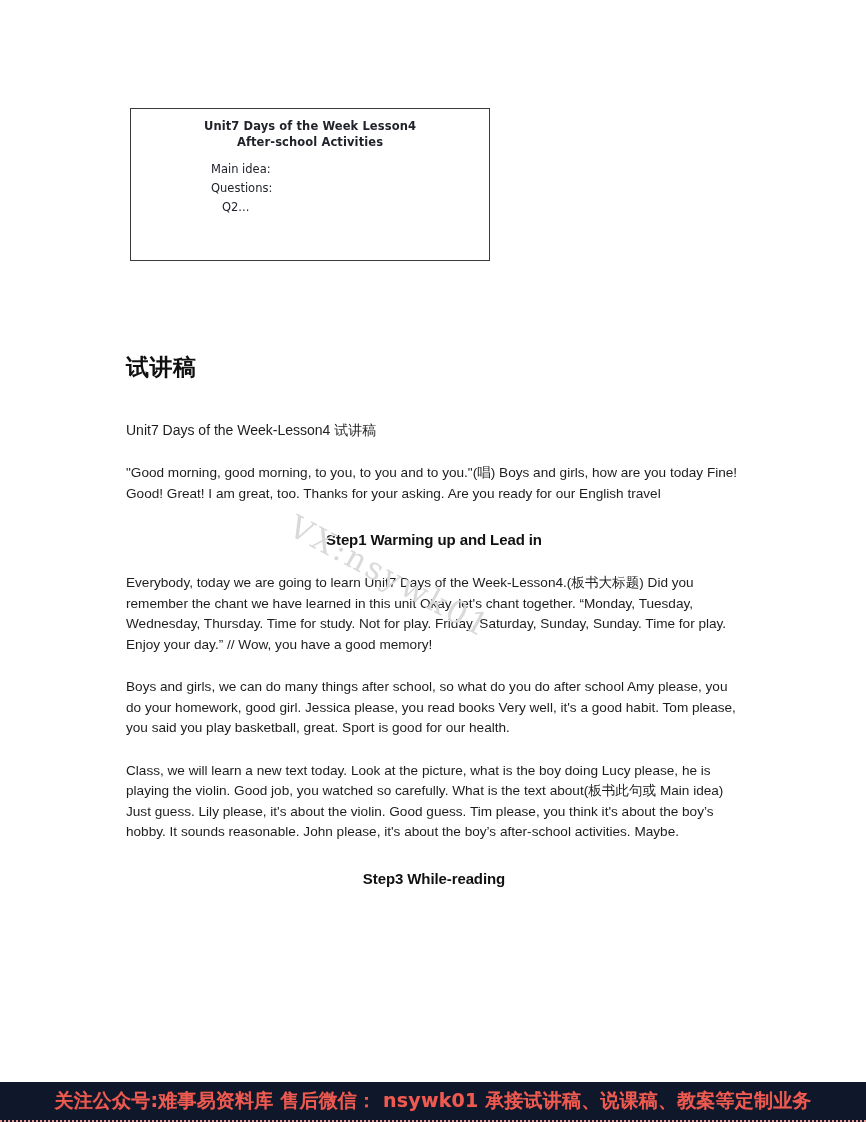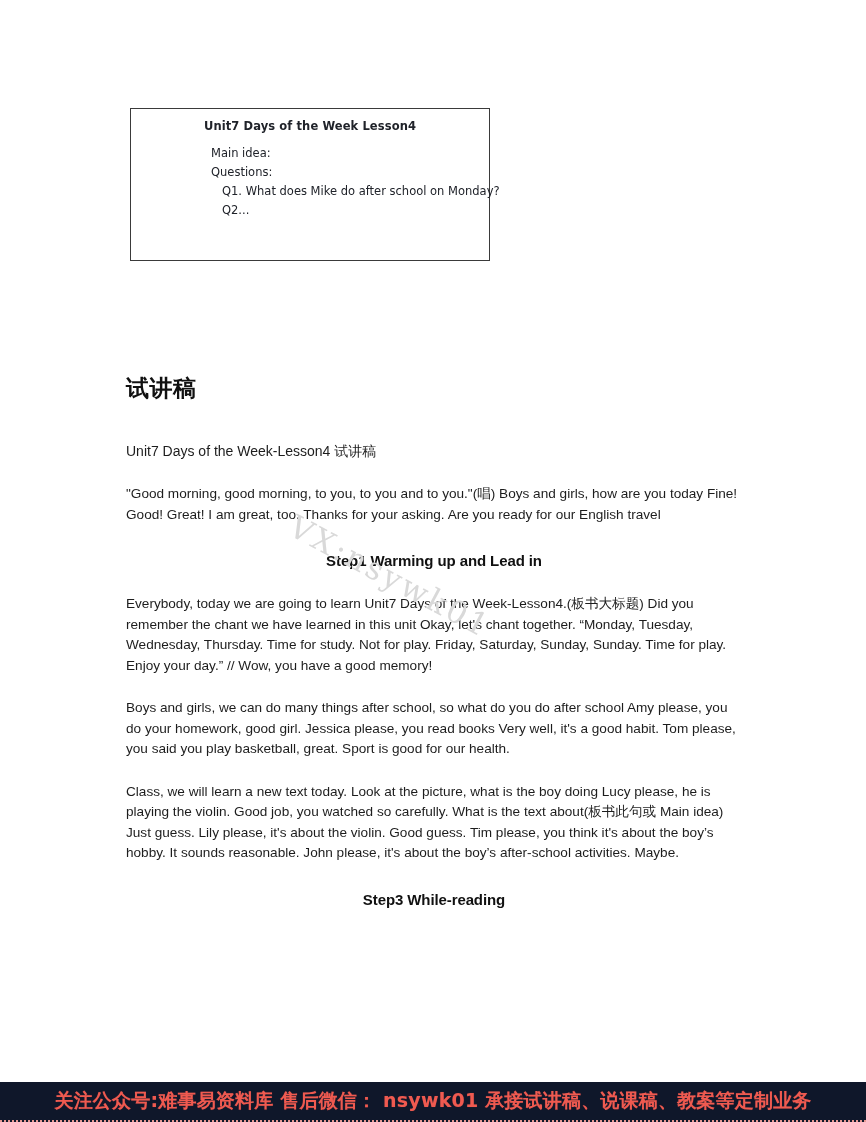--- a/index.html
+++ b/index.html
@@ -56,21 +56,21 @@
     line-height: 19px;
     white-space: nowrap;
     margin-left: 46px;
   }
   .board-line.indent { padding-left: 11px; }
 
   
   .doc {
     position: absolute;
     left: 126px;
-    top: 373px;
+    top: 352px;
     width: 616px;
   }
 
   .doc-h1 {
     font-family: "DejaVu Serif", "Liberation Serif", serif;
     font-size: 23px;
     font-weight: 700;
     color: #111111;
     margin: 0;
     line-height: 30px;
@@ -146,24 +146,24 @@
     text-shadow: 0 0 1px rgba(239,90,80,0.35);
   }
 </style>
 </head>
 <body>
 
 <div class="page">
 
   <div class="board-box">
     <div class="board-title-line first">Unit7 Days of the Week Lesson4</div>
+    <div class="board-title-line">After-school Activities</div>
     <div class="board-body">
       <div class="board-line">Main idea:</div>
       <div class="board-line">Questions:</div>
-      <div class="board-line indent">Q1. What does Mike do after school on Monday?</div>
       <div class="board-line indent">Q2...</div>
     </div>
   </div>
 
   <div class="doc">
     <h1 class="doc-h1">试讲稿</h1>
 
     <p class="doc-sub">Unit7 Days of the Week-Lesson4 试讲稿</p>
 
     <p class="doc-p">"Good morning, good morning, to you, to you and to you."(唱) Boys and girls, how are you today Fine! Good! Great! I am great, too. Thanks for your asking. Are you ready for our English travel</p>

